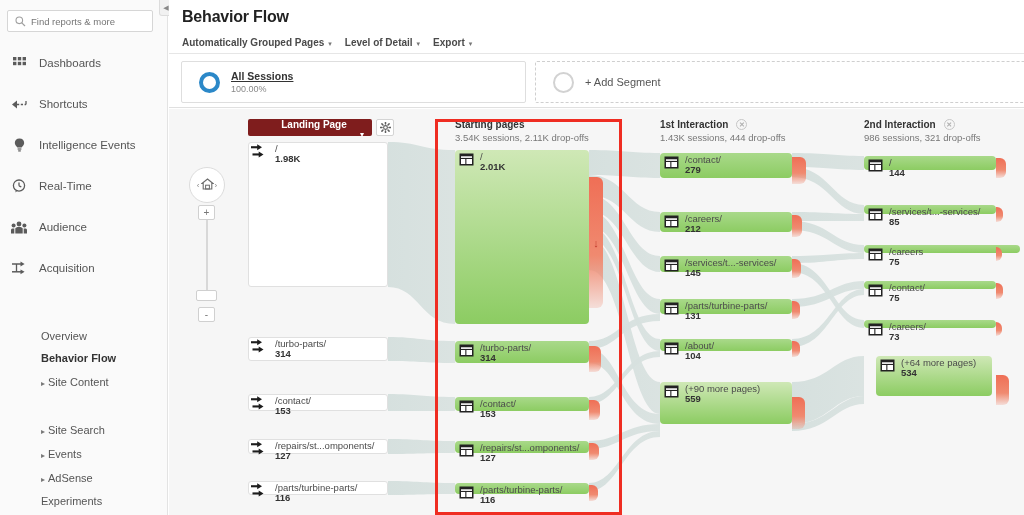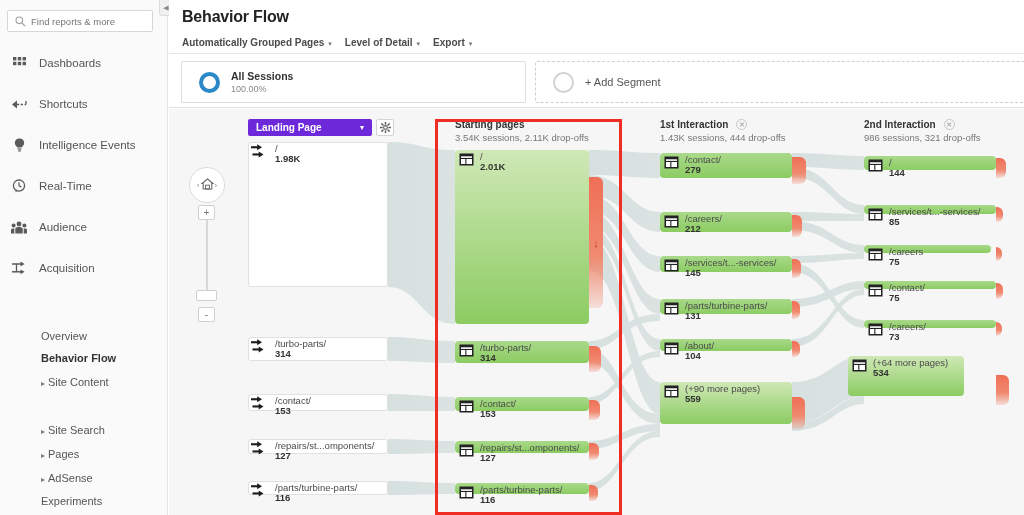--- a/index.html
+++ b/index.html
@@ -106,21 +106,21 @@
     display: flex; align-items: center;
     cursor: pointer;
   }
   .seg-ring {
     width: 21px; height: 21px; border-radius: 50%;
     border: 4px solid #2b88c8;
     margin-left: 17px; margin-right: 11px;
     flex: 0 0 auto;
   }
   .seg-ring.empty { border: 2px solid #d2d2d2; width: 21px; height:21px; }
-  .seg-name { font-size: 10.5px; font-weight: bold; color: #333; line-height: 13px; }
+  .seg-name { font-size: 10.5px; font-weight: bold; color: #333; line-height: 13px; text-decoration: underline; }
   .seg-pct { font-size: 9px; color: #888; line-height: 12px; }
   .seg-add-label { font-size: 11px; color: #555; }
 
   
   #canvas {
     position: absolute; left: 0; top: 109px;
     width: 855px; height: 406px;
     background: #f6f6f6;
     overflow: hidden;
   }
@@ -350,21 +350,21 @@
     <div class="sub-item bold" style="top:347px">
       <span class="sub-label">Behavior Flow</span>
     </div>
     <div class="sub-item" style="top:371px">
       <span class="sub-label"><span class="caret">▸</span><span>Site Content</span></span>
     </div>
     <div class="sub-item" style="top:419px">
       <span class="sub-label"><span class="caret">▸</span><span>Site Search</span></span>
     </div>
     <div class="sub-item" style="top:443px">
-      <span class="sub-label"><span class="caret">▸</span><span>Pages</span></span>
+      <span class="sub-label"><span class="caret">▸</span><span>Events</span></span>
     </div>
     <div class="sub-item" style="top:467px">
       <span class="sub-label"><span class="caret">▸</span><span>AdSense</span></span>
     </div>
     <div class="sub-item" style="top:490px">
       <span class="sub-label">Experiments</span>
     </div>
   </div>
 
   <div id="collapse-handle">
@@ -464,21 +464,21 @@
               <rect x="4.6" y="7.2" width="3.8" height="3.8" fill="none" stroke="#6b6b6b" stroke-width="1"></rect>
             </svg>
           </span>
           <span class="home-arrow">›</span>
         </div>
         <div id="zoom-track"></div>
         <div id="zoom-in">+</div>
         <div id="zoom-thumb"></div>
         <div id="zoom-out">-</div>
 
-        <div id="dim-select" style="background: #6d28d9;">
+        <div id="dim-select" style="background: #7f1d1d; flex-direction: column;">
           <span class="dim-label">Landing Page</span>
           <span class="dim-caret">▾</span>
         </div>
         <div id="dim-gear">
           <span>
             <svg width="11" height="11" viewBox="0 0 11 11">
               <circle cx="5.5" cy="5.5" r="1.9" fill="none" stroke="#5e5e5e" stroke-width="1.1"></circle>
               <g stroke="#5e5e5e" stroke-width="1.5" stroke-linecap="round">
                 <line x1="5.5" y1="0.4" x2="5.5" y2="2"></line>
                 <line x1="5.5" y1="9" x2="5.5" y2="10.6"></line>
@@ -733,21 +733,21 @@
               <span class="node-ico"><svg width="15" height="13" viewBox="0 0 15 13">
                   <rect x="0.5" y="0.5" width="14" height="12" fill="#222"></rect>
                   <rect x="2" y="3.3" width="11" height="1.6" fill="#fff"></rect>
                   <rect x="2" y="6" width="4.3" height="5" fill="#fff"></rect>
                   <rect x="7.4" y="6" width="5.6" height="5" fill="#fff"></rect>
                 </svg></span>
               <div class="node-label">/services/t...-services/</div>
               <div class="node-val">85</div>
             </div>
             <div class="dropoff" style="left: 827px; top: 98px; width: 7px; height: 15px;"></div>
-            <div class="node green flat" style="left: 695px; top: 136px; width: 127px; height: 8px;">
+            <div class="node green flat" style="left: 695px; top: 136px; width: 156px; height: 8px;">
               <div class="box"></div>
               <span class="node-ico"><svg width="15" height="13" viewBox="0 0 15 13">
                   <rect x="0.5" y="0.5" width="14" height="12" fill="#222"></rect>
                   <rect x="2" y="3.3" width="11" height="1.6" fill="#fff"></rect>
                   <rect x="2" y="6" width="4.3" height="5" fill="#fff"></rect>
                   <rect x="7.4" y="6" width="5.6" height="5" fill="#fff"></rect>
                 </svg></span>
               <div class="node-label">/careers</div>
               <div class="node-val">75</div>
             </div>
@@ -769,21 +769,21 @@
               <span class="node-ico"><svg width="15" height="13" viewBox="0 0 15 13">
                   <rect x="0.5" y="0.5" width="14" height="12" fill="#222"></rect>
                   <rect x="2" y="3.3" width="11" height="1.6" fill="#fff"></rect>
                   <rect x="2" y="6" width="4.3" height="5" fill="#fff"></rect>
                   <rect x="7.4" y="6" width="5.6" height="5" fill="#fff"></rect>
                 </svg></span>
               <div class="node-label">/careers/</div>
               <div class="node-val">73</div>
             </div>
             <div class="dropoff" style="left: 827px; top: 213px; width: 6px; height: 14px;"></div>
-            <div class="node green" style="left: 679px; top: 247px; width: 116px; height: 40px;">
+            <div class="node green" style="left: 707px; top: 247px; width: 116px; height: 40px;">
               <div class="box"></div>
               <span class="node-ico"><svg width="15" height="13" viewBox="0 0 15 13">
                   <rect x="0.5" y="0.5" width="14" height="12" fill="#222"></rect>
                   <rect x="2" y="3.3" width="11" height="1.6" fill="#fff"></rect>
                   <rect x="2" y="6" width="4.3" height="5" fill="#fff"></rect>
                   <rect x="7.4" y="6" width="5.6" height="5" fill="#fff"></rect>
                 </svg></span>
               <div class="node-label">(+64 more pages)</div>
               <div class="node-val">534</div>
             </div>

